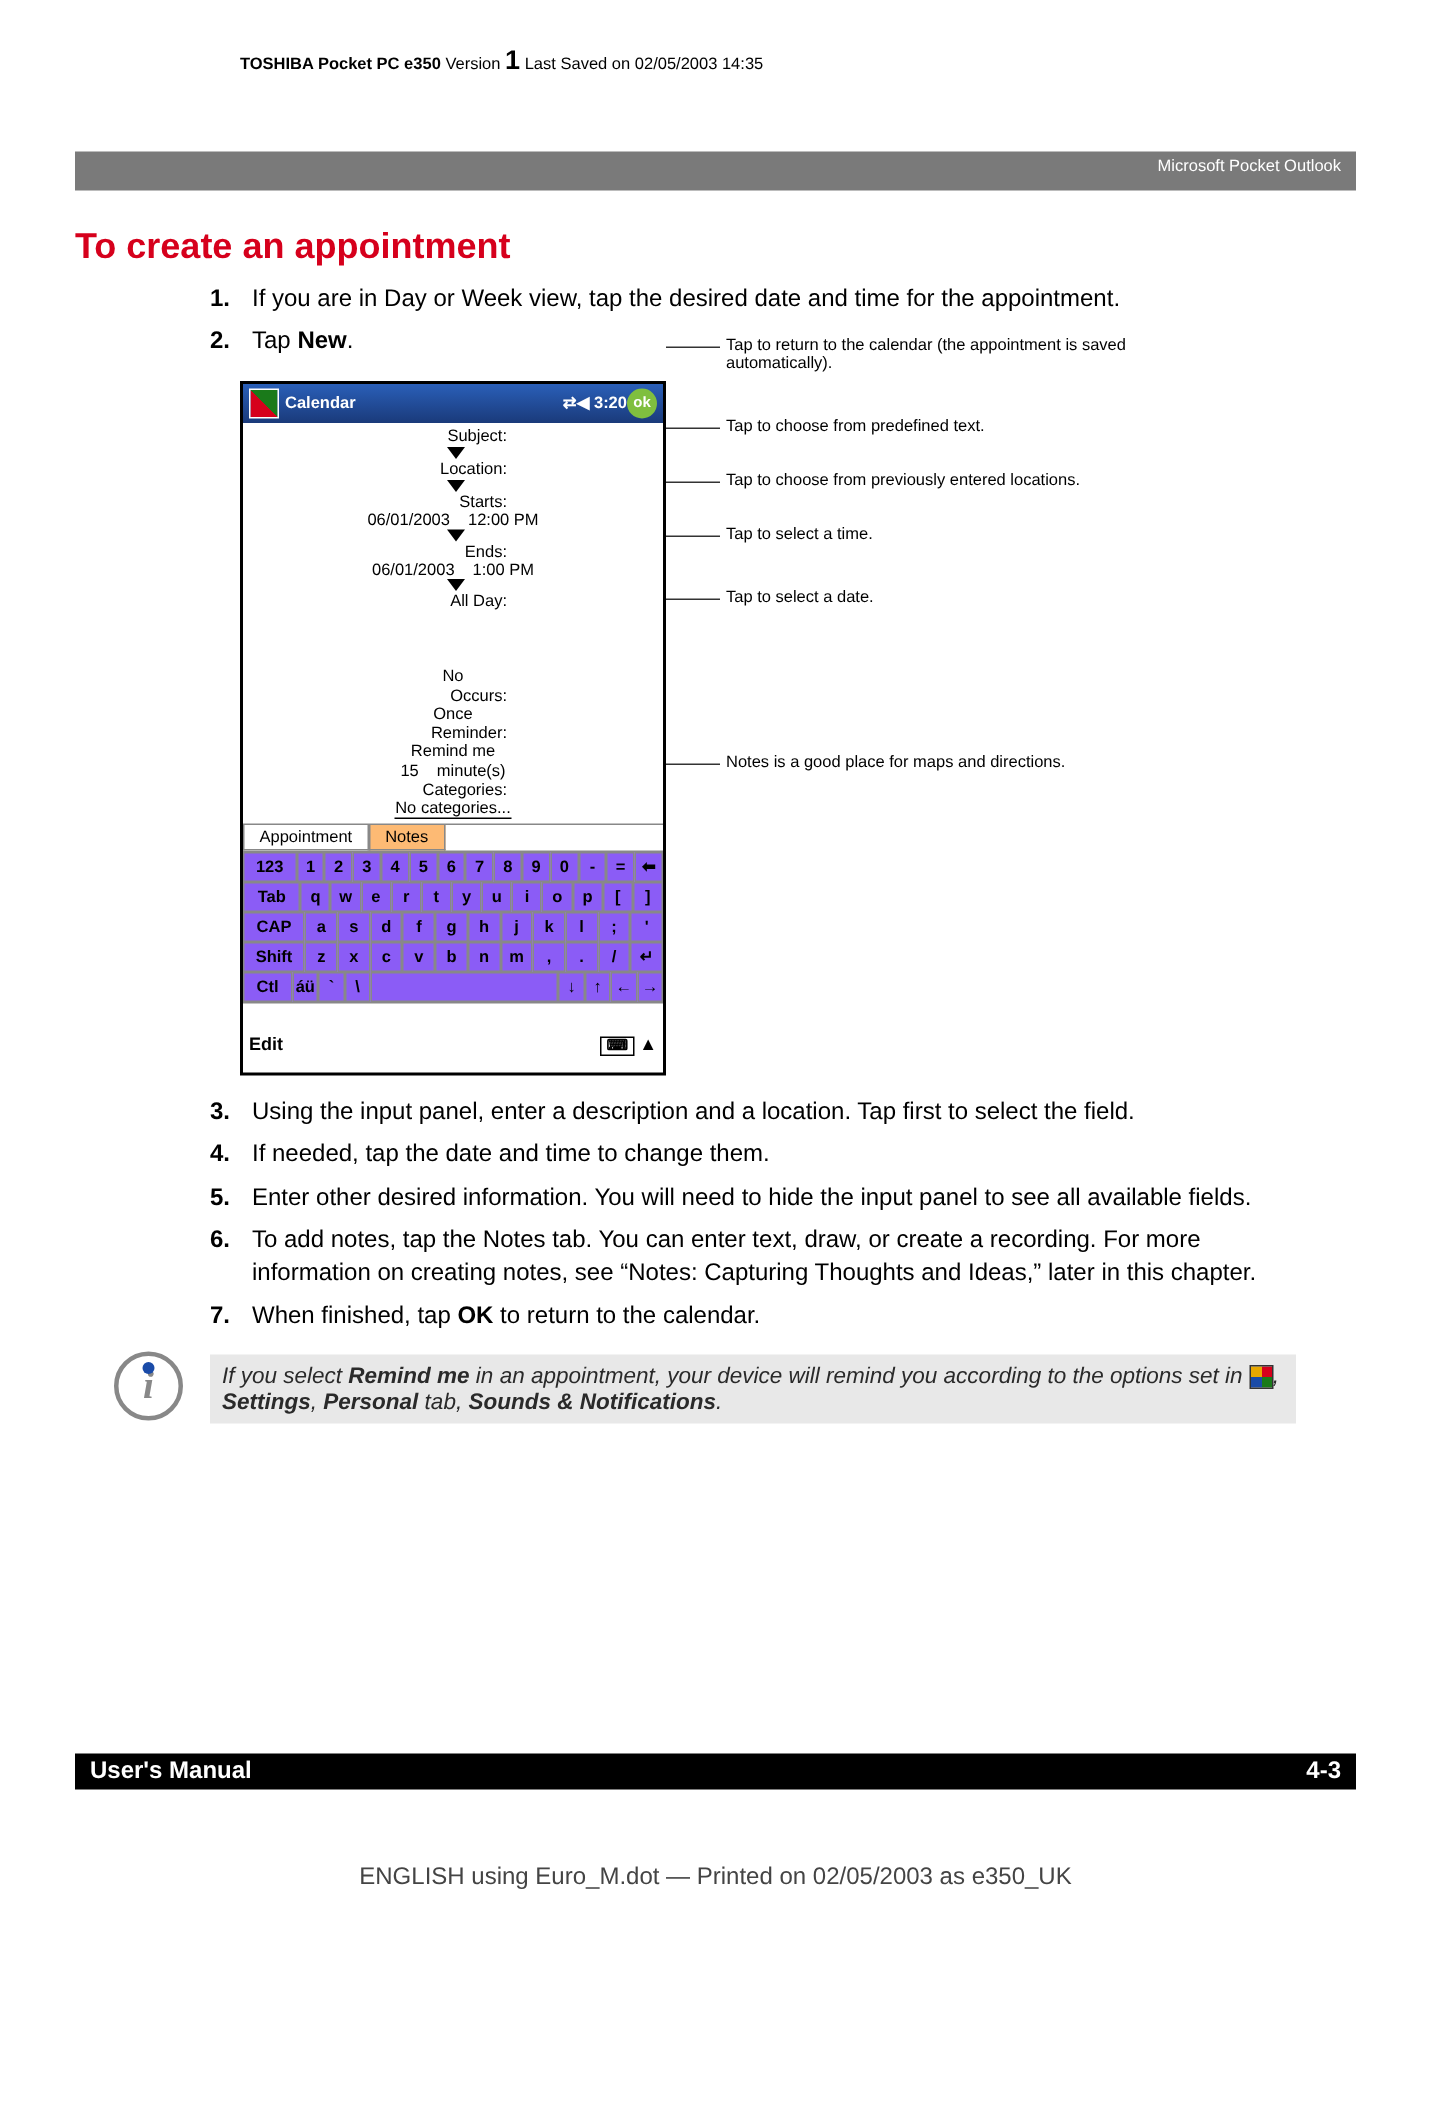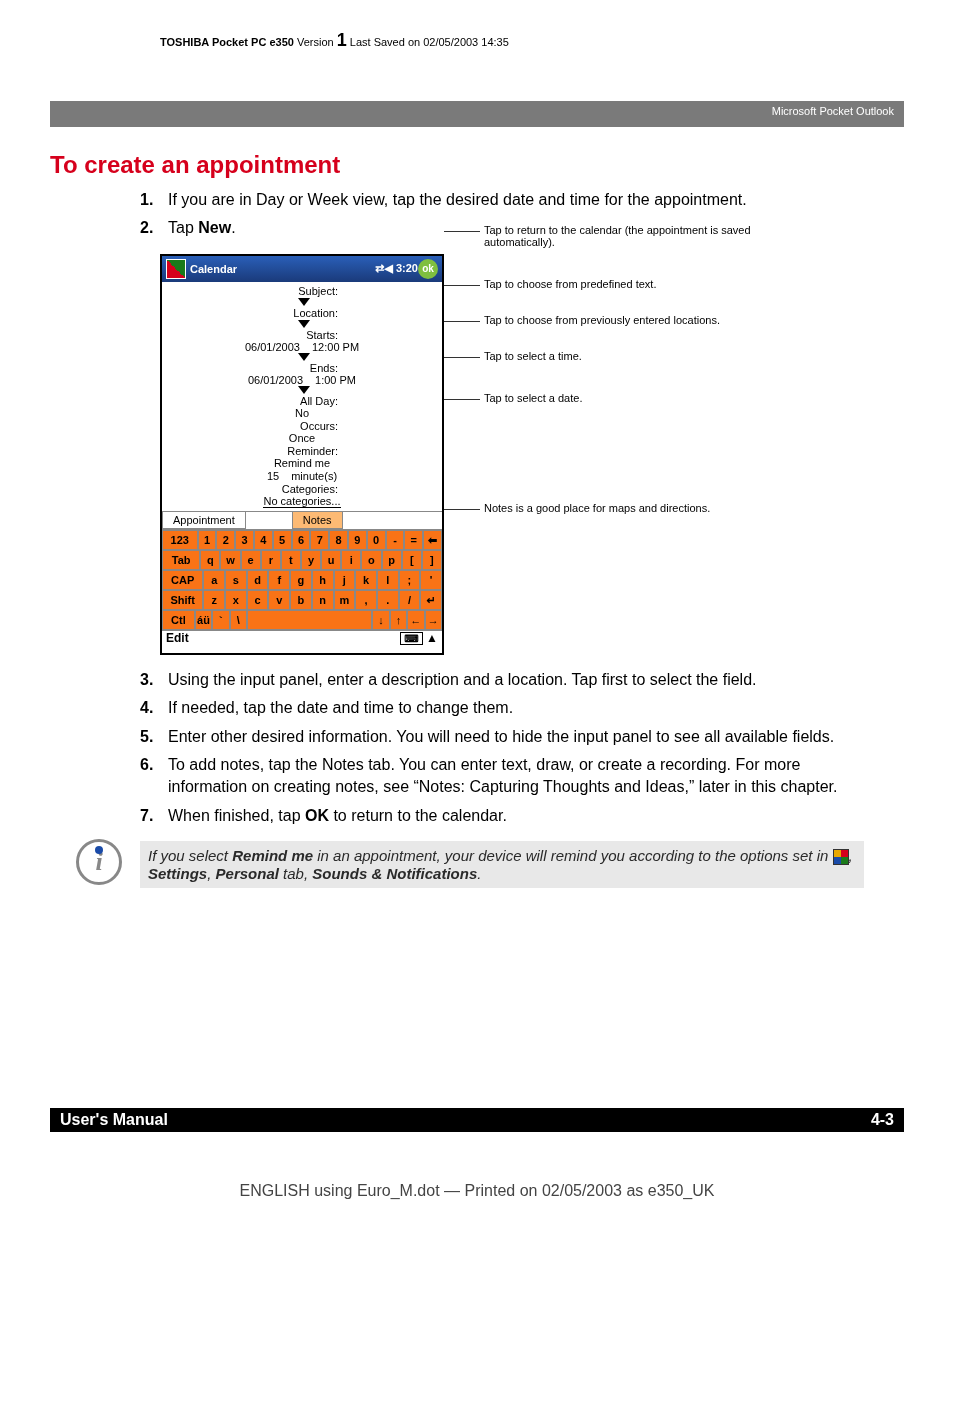--- a/index.html
+++ b/index.html
@@ -90,52 +90,51 @@
   .pp-form { padding: 2px 4px; }
   .pp-row { display: flex; align-items: center; margin: 1px 0; flex-direction: column; }
   .pp-row .lbl { width: 76px; text-align: right; padding-right: 4px; }
   .pp-row .val { flex: 1; border-bottom: 1px dotted #999; }
   .pp-row .drop { border-left: 6px solid transparent; border-right: 6px solid transparent; border-top: 8px solid #000; width:0; height:0; margin-left:4px; }
   .twofield { display: flex; gap: 12px; align-items: center; flex:1; }
   .pp-tabs {
     border-top: 1px solid #888;
     display: flex;
     font-size: 11px;
-    gap: 46px;
   }
   .pp-tabs .tab {
     padding: 2px 10px;
     border: 1px solid #888;
     border-top: none;
     background: #fff;
   }
   .pp-tabs .tab.inactive { background: #fdba74; }
   .pp-keyboard {
     border-top: 1px solid #888;
   }
   .kb-row { display: flex; }
   .kb-key {
     flex: 1;
     border: 1px solid #888;
     text-align: center;
     font-size: 11px;
     height: 18px;
     line-height: 18px;
     font-weight: bold;
-    background: #f97316;
+    background: #8b5cf6;
   }
   .kb-key.wide { flex: 2; }
   .kb-key.space { flex: 8; }
   .pp-bottombar {
     border-top: 1px solid #888;
     display: flex;
     justify-content: space-between;
-    align-items: flex-start;
+    align-items: flex-end;
     height: 22px;
-    padding: 0 4px;
+    padding: 12px 4px;
     font-weight: bold;
     font-size: 12px;
   }
   .pp-bottombar .kb-icon { border:1px solid #000; padding:0 3px; font-size:10px; }
   .callouts {
     flex: 1;
     position: relative;
     font-size: 11px;
     color: #000;
   }
@@ -261,21 +260,21 @@
         <div class="pp-row">
             <span class="lbl">Ends:</span>
             <span class="twofield">
               <span>06/01/2003</span>
               <span>1:00 PM</span>
             </span>
             <span class="drop"></span>
           </div>
         <div class="pp-row">
             <span class="lbl">All Day:</span>
-            <span class="val" style="border:none;">No</span>
+            <span class="val" style="border:none;margin-top:38px;">No</span>
           </div>
         <div class="pp-row">
             <span class="lbl">Occurs:</span>
             <span class="val" style="border:none;">Once</span>
           </div>
         <div class="pp-row">
             <span class="lbl">Reminder:</span>
             <span class="val" style="border:none;">Remind me</span>
           </div>
         <div class="pp-row">

